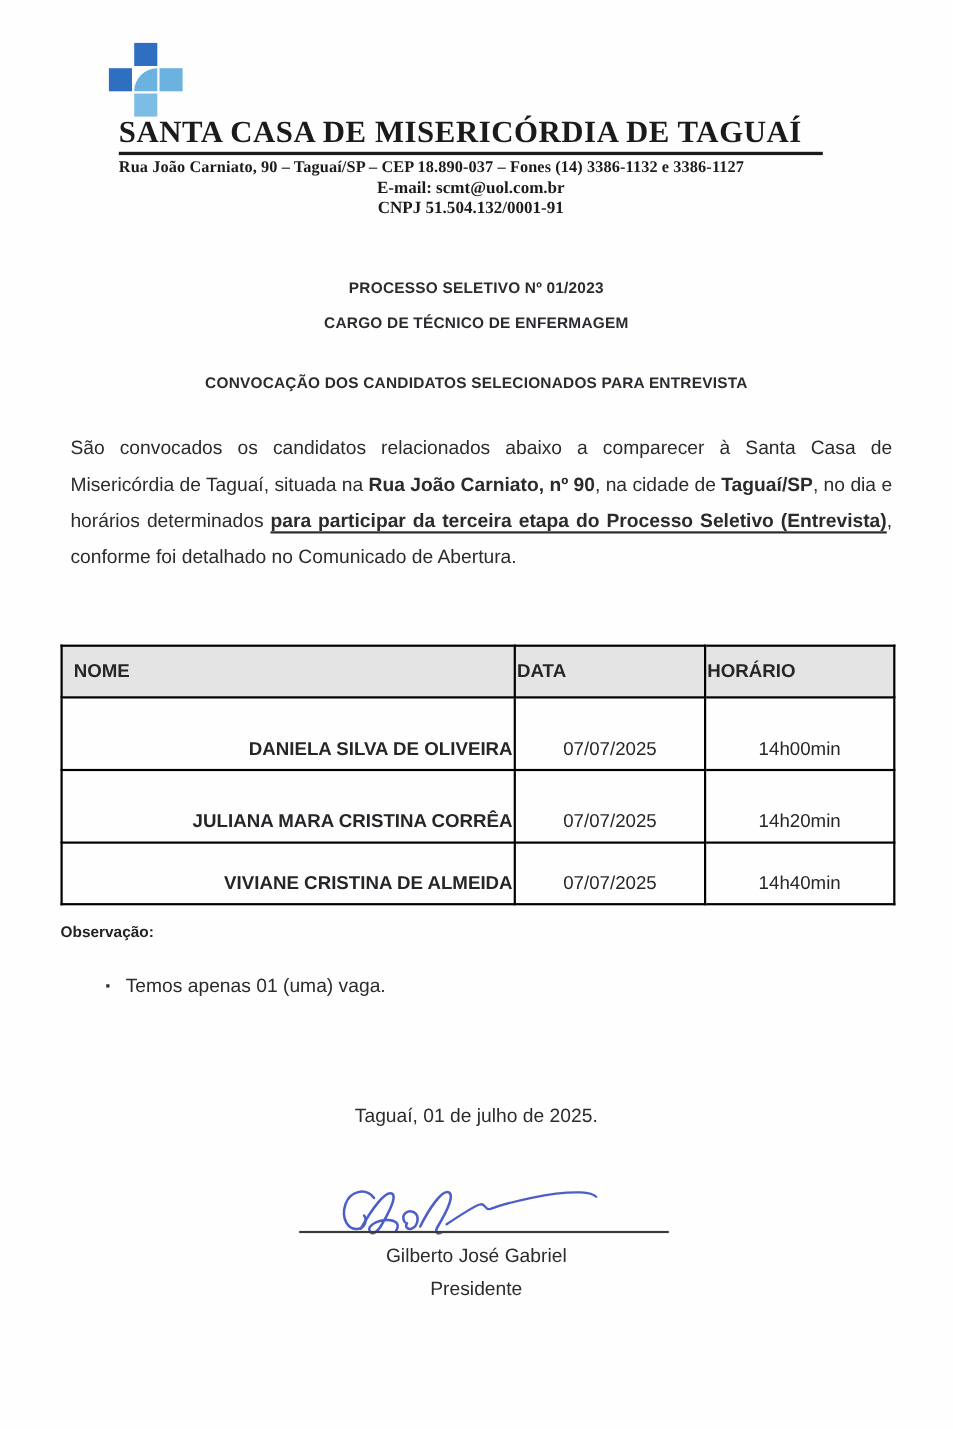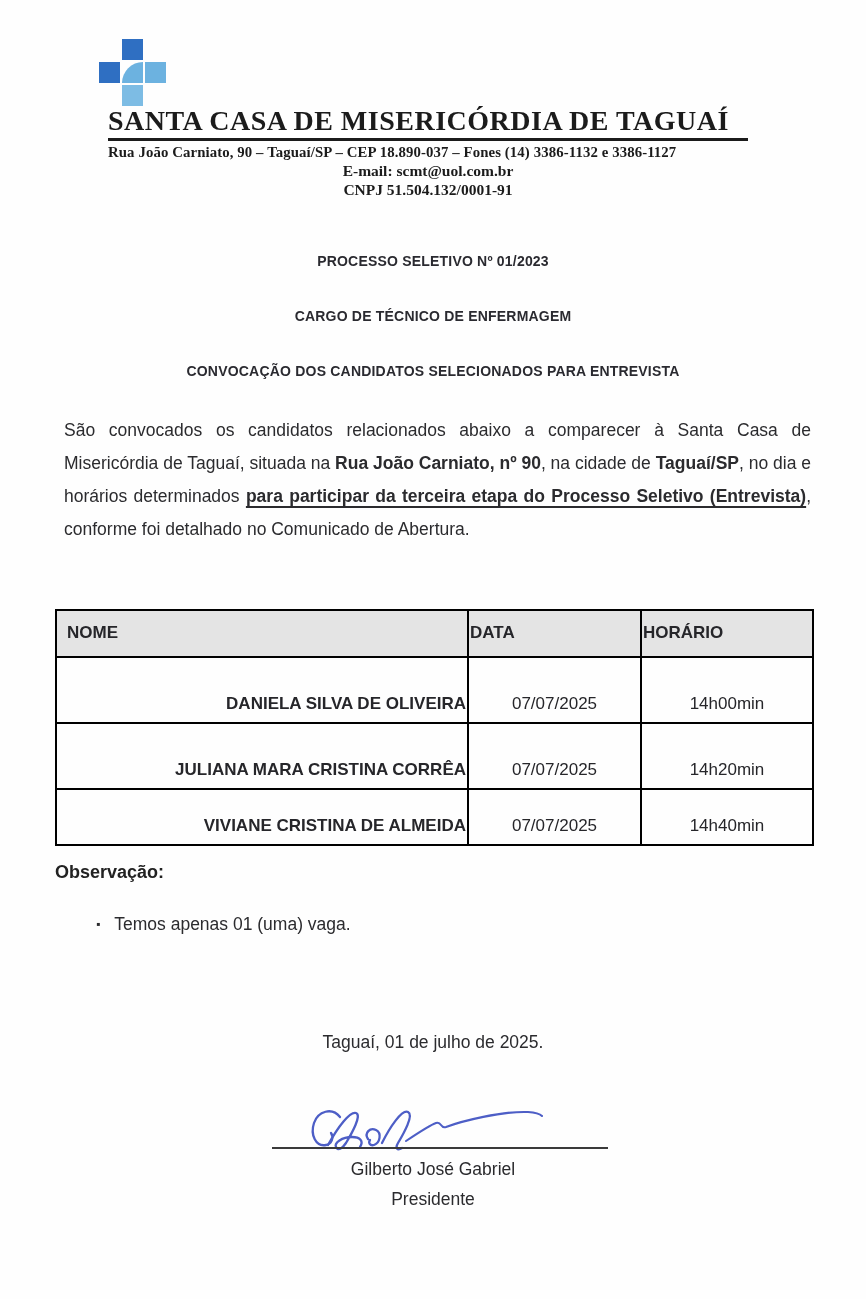--- a/index.html
+++ b/index.html
@@ -66,21 +66,21 @@
 
   
   .title{
     text-align:center;
     font-weight:bold;
     font-size:14px;
     color:#2a2a30;
     letter-spacing:0.2px;
   }
   .title-1{margin-top:54px;}
-  .title-2{margin-top:39px;}
+  .title-2{margin-top:16px;}
   .title-3{margin-top:39px;}
 
   
   .para{
     margin:35px 55px 0 64px;
     font-size:17.5px;
     line-height:33px;
     text-align:justify;
     color:#2b2b2e;
   }
@@ -120,21 +120,21 @@
     padding-bottom:8px;
     text-align:center;
   }
   .candidates tr:last-child td{height:45px;}
   .candidates td.cell-nome{text-align:right;padding-left:10px;font-weight:bold;}
 
   
   .obs-label{
     margin:16px 0 0 55px;
     font-weight:bold;
-    font-size:18px;
+    font-size:14px;
     color:#222;
   }
   .obs-item{
     margin:31px 0 0 96px;
     font-size:17.5px;
     color:#2b2b2e;
     display:flex;
     align-items:center;
   }
   .obs-item .bullet{

